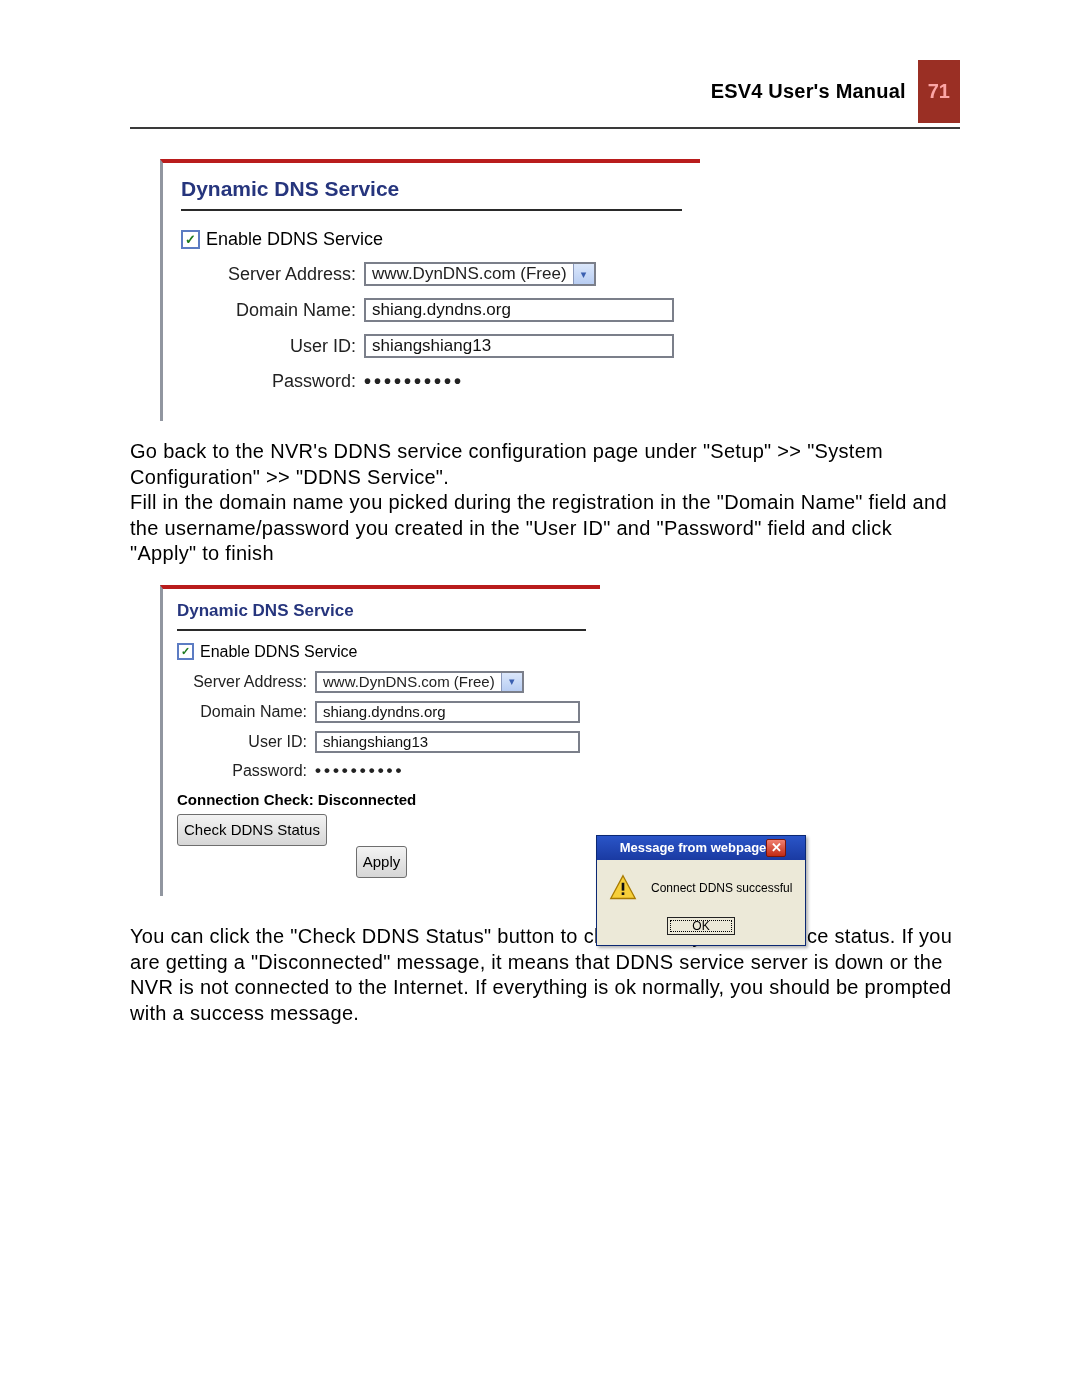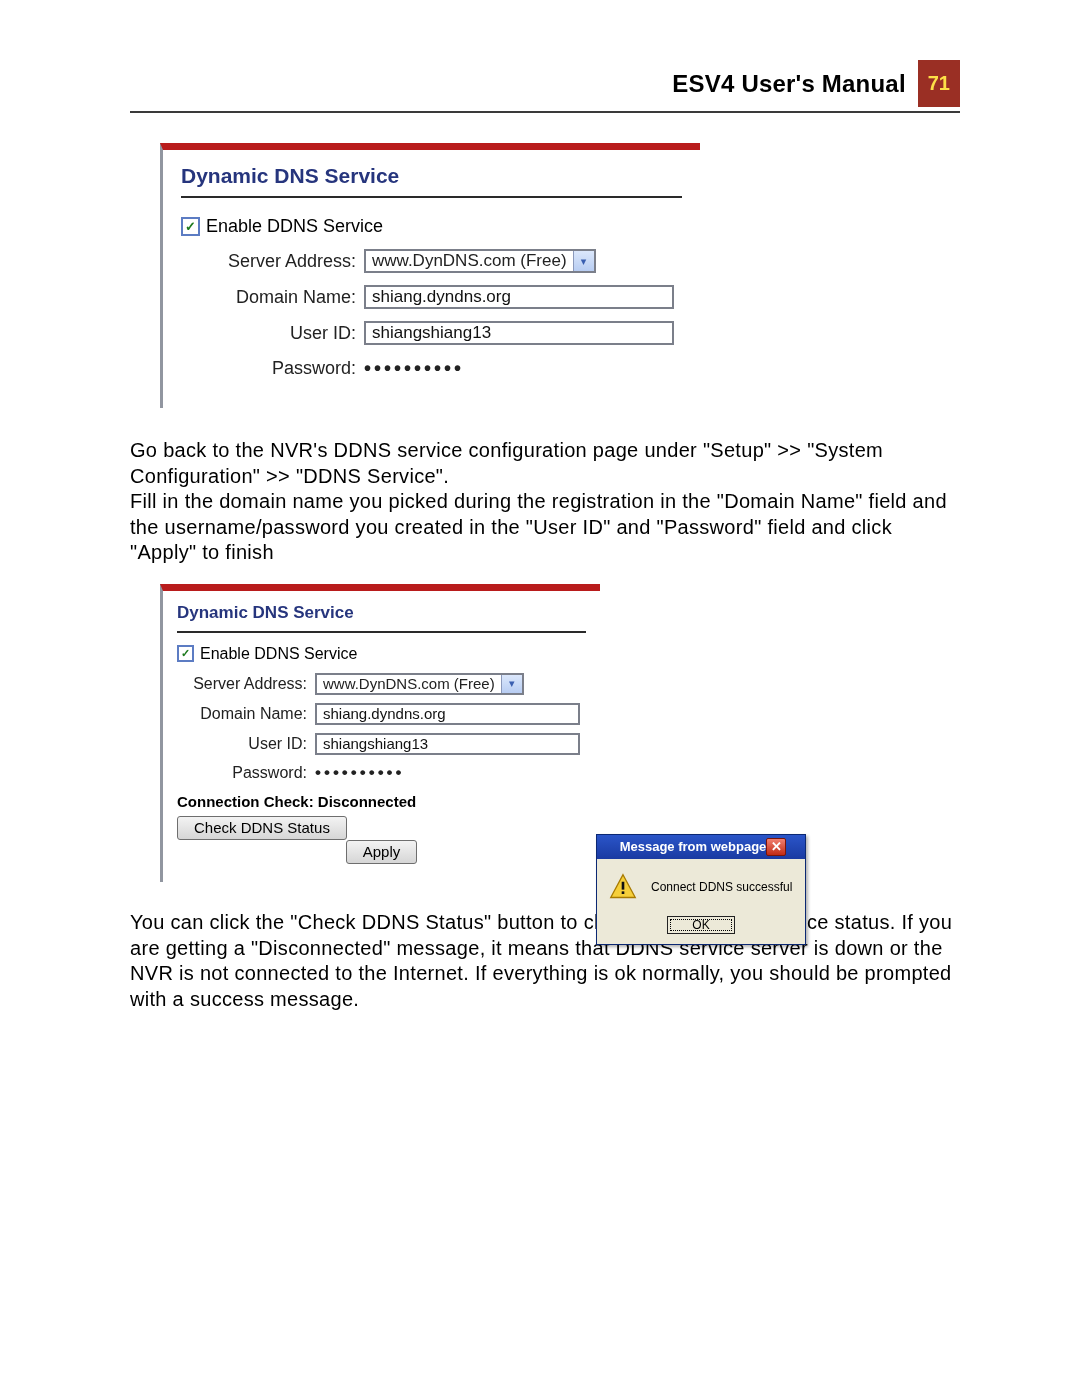--- a/index.html
+++ b/index.html
@@ -18,44 +18,44 @@
   }
   .header-row {
     display: flex;
     justify-content: flex-end;
     align-items: center;
     gap: 12px;
     margin-bottom: 4px;
   }
   .header-title {
     font-weight: bold;
-    font-size: 24px;
+    font-size: 20px;
     letter-spacing: 0.2px;
   }
   .page-number {
     background: #9a2f24;
-    color: #fde047;
+    color: #fca5a5;
     font-weight: bold;
     font-size: 20px;
-    padding: 12px 10px;
+    padding: 20px 10px;
   }
   .header-rule {
     border-bottom: 2px solid #3a3a3a;
     margin-bottom: 30px;
   }
   .body-text {
     font-size: 20px;
     line-height: 1.28;
-    margin: 30px 0 18px 0;
+    margin: 18px 0 18px 0;
     letter-spacing: 0.3px;
   }
 
   
   .shot-wrap {
-    border-top: 7px solid #b91c1c;
+    border-top: 4px solid #b91c1c;
     border-left: 3px solid #9196a0;
     background: #fff;
     box-sizing: border-box;
     padding: 14px 18px 16px 18px;
     margin-left: 30px;
   }
   .panel-title {
     color: #26357d;
     font: bold 21px Arial, sans-serif;
     border-bottom: 2px solid #2a2a2a;
@@ -126,25 +126,25 @@
     display: flex; align-items: center; justify-content: center;
     color: #3a5fb0; font-size: 11px;
   }
   .dots { letter-spacing: 3px; font-weight: bold; font-size: 20px; }
 
   .status-line { font: 700 15px Arial, sans-serif; margin-top: 10px; }
   .btn {
     background: linear-gradient(#f3f3f3, #d6d6d6);
     border: 1px solid #6e6e6e;
     border-radius: 3px;
-    padding: 2px 16px;
+    padding: 2px 6px;
     font: 400 15px Arial, sans-serif;
     display: inline-flex;
     align-items: center;
-    height: 24px;
+    height: 32px;
     box-sizing: border-box;
   }
   .apply-row { text-align: center; }
 
   
   .popup {
     position: absolute;
     left: 436px; top: 250px;
     width: 208px;
     border: 1px solid #0b2873;

